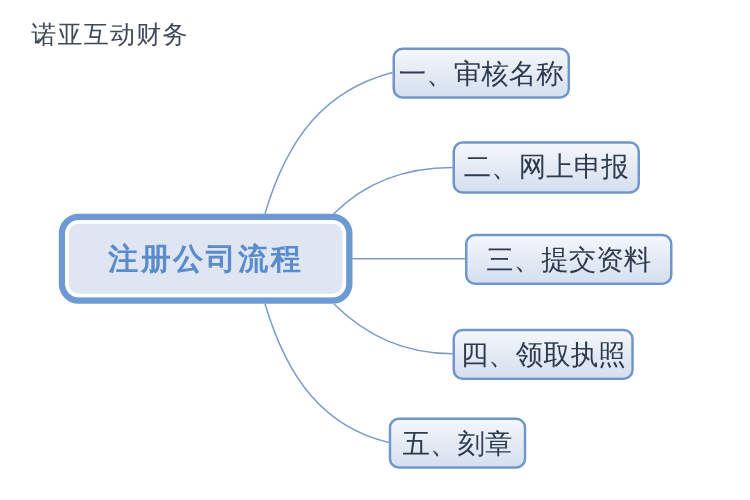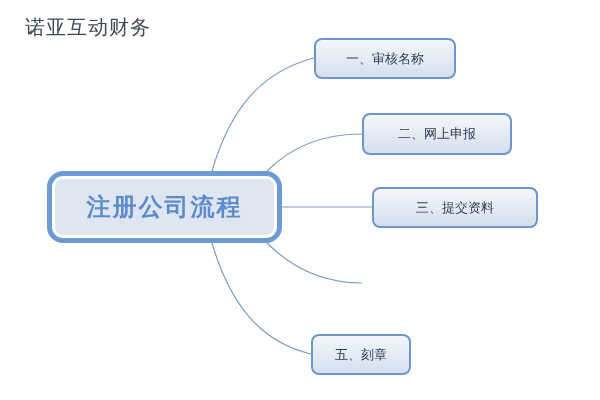--- a/index.html
+++ b/index.html
@@ -42,27 +42,27 @@
     border-radius:16px;
     box-shadow:inset 0 0 0 3px #FFFFFF;
     color:var(--root-text);
     font-size:24px;font-weight:bold;letter-spacing:2px;
   }
   .branch-node{
     background:linear-gradient(to bottom,var(--branch-top),var(--branch-bottom));
     border:2px solid var(--branch-border);
     border-radius:8px;
     color:var(--branch-text);
-    font-size:13px;
+    font-size:22px;
   }
   .branch-1{left:314px;top:38px;width:142px;height:41px;}
   .branch-2{left:362px;top:113px;width:150px;height:42px;}
   .branch-3{left:372px;top:187px;width:166px;height:41px;}
   .branch-4{left:362px;top:263px;width:145px;height:41px;}
-  .branch-5{left:311px;top:334px;width:100px;height:41px;}
+  .branch-5{left:311px;top:334px;width:110px;height:41px;}
 </style>
 </head>
 <body>
 
 <div class="canvas">
 
   <div class="page-title">诺亚互动财务</div>
 
   <svg class="connectors" viewBox="0 0 600 400" xmlns="http://www.w3.org/2000/svg">
     <path class="connector" d="M212,171 C230,110 260,72 314,58"></path>
@@ -81,18 +81,21 @@
   </div>
 
   <div class="node branch-node branch-2">
     <span>二、网上申报</span>
   </div>
 
   <div class="node branch-node branch-3">
     <span>三、提交资料</span>
   </div>
 
+  <div class="node branch-node branch-4">
+    <span>四、领取执照</span>
+  </div>
 
   <div class="node branch-node branch-5">
     <span>五、刻章</span>
   </div>
 
 </div>
 
 </body></html>

